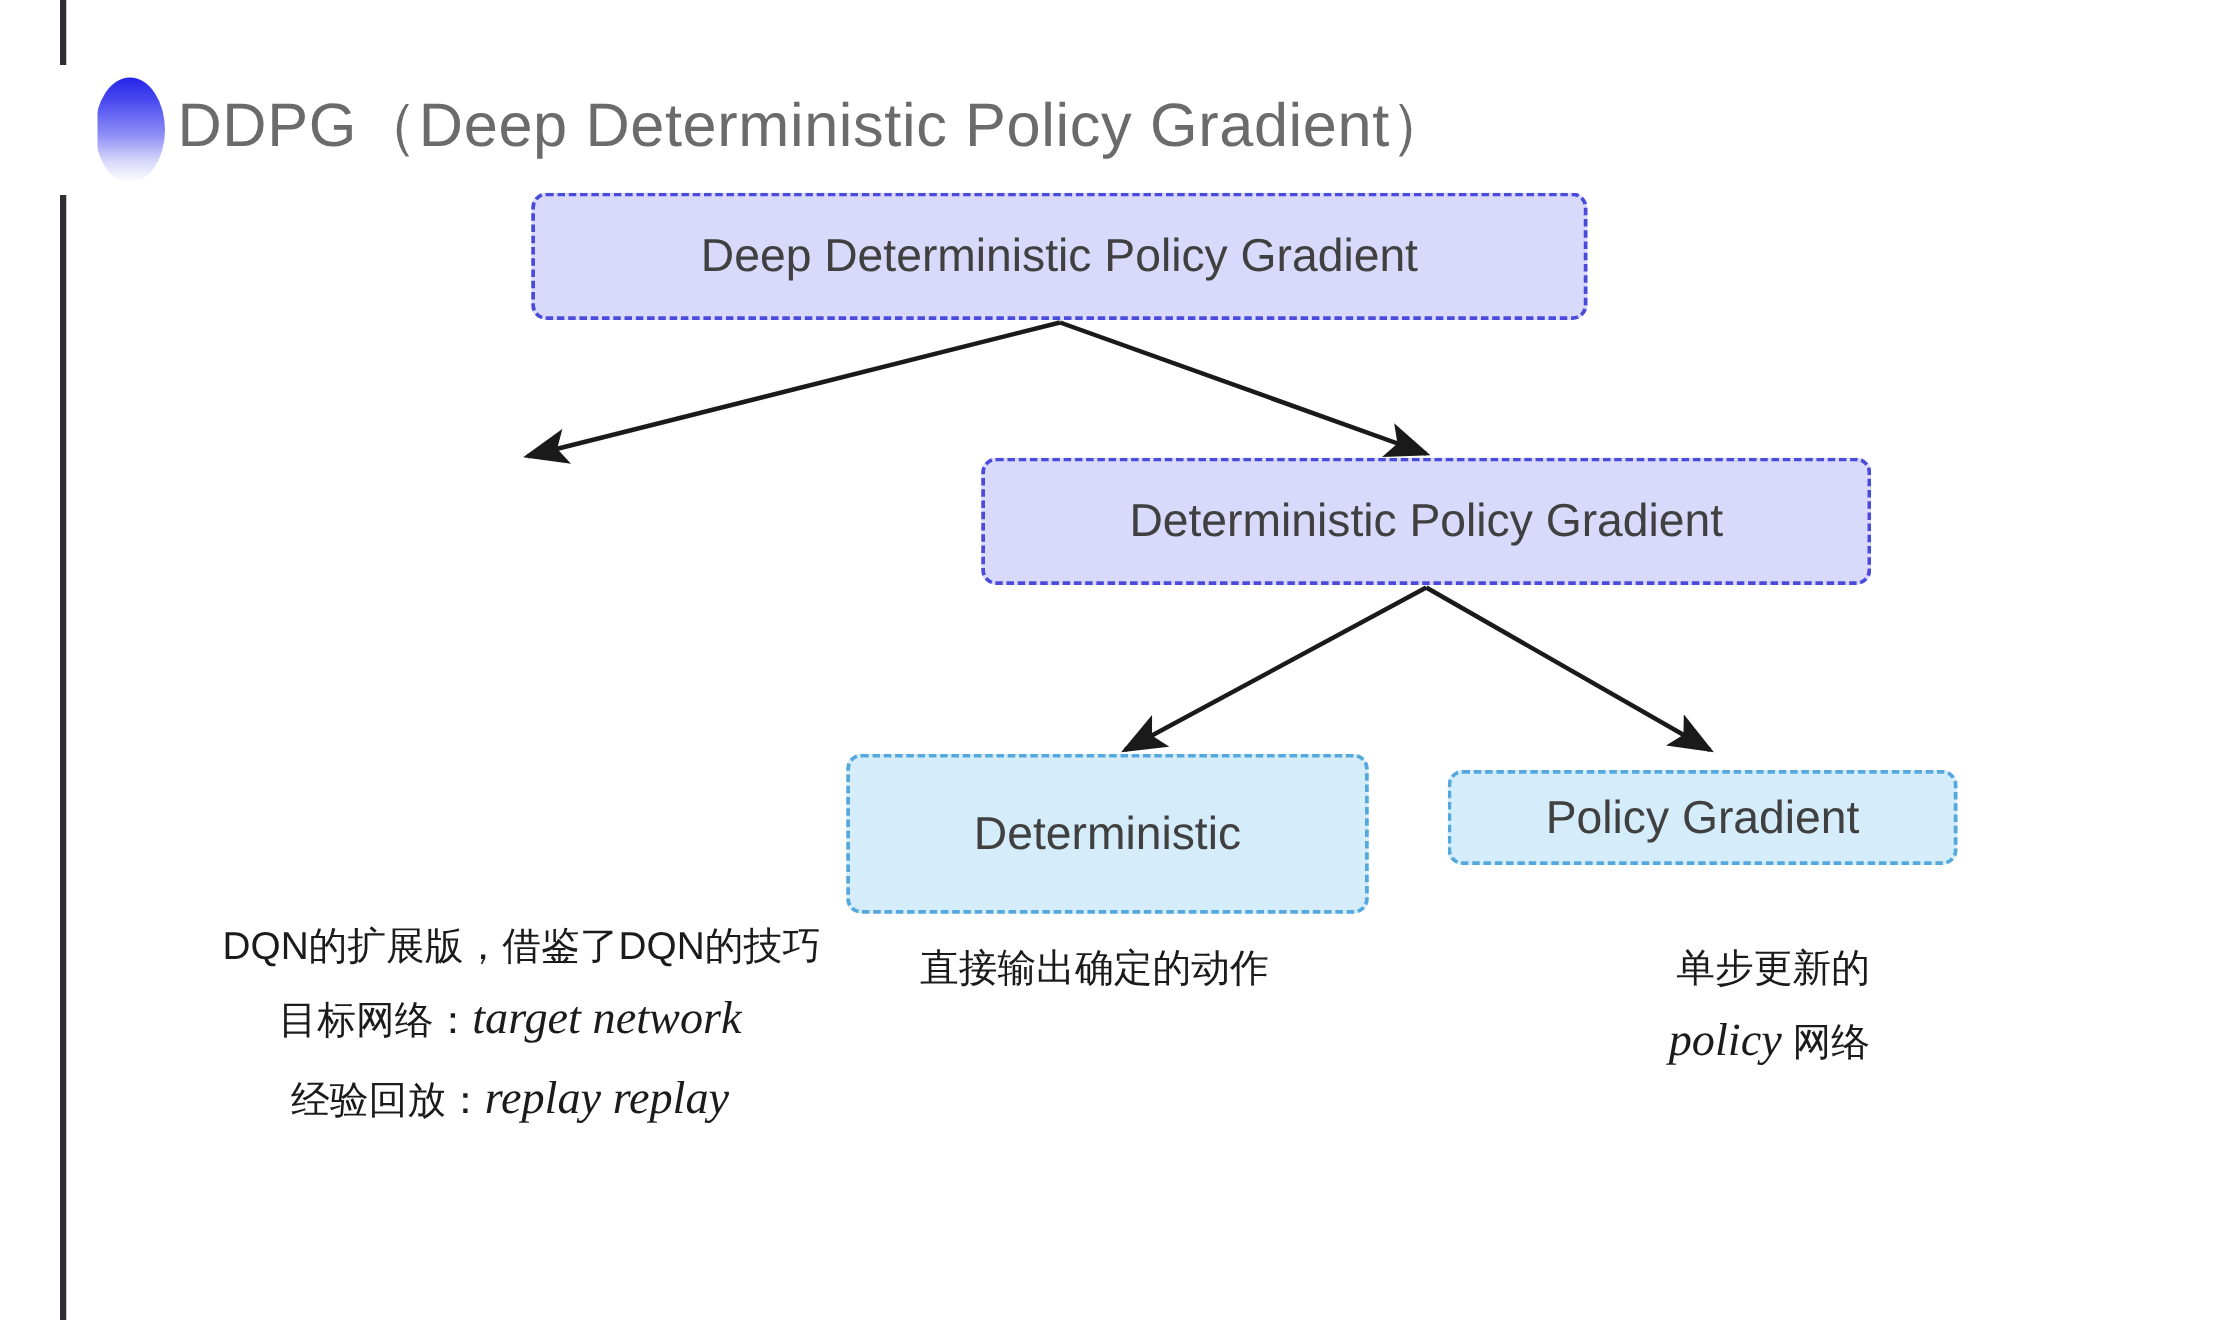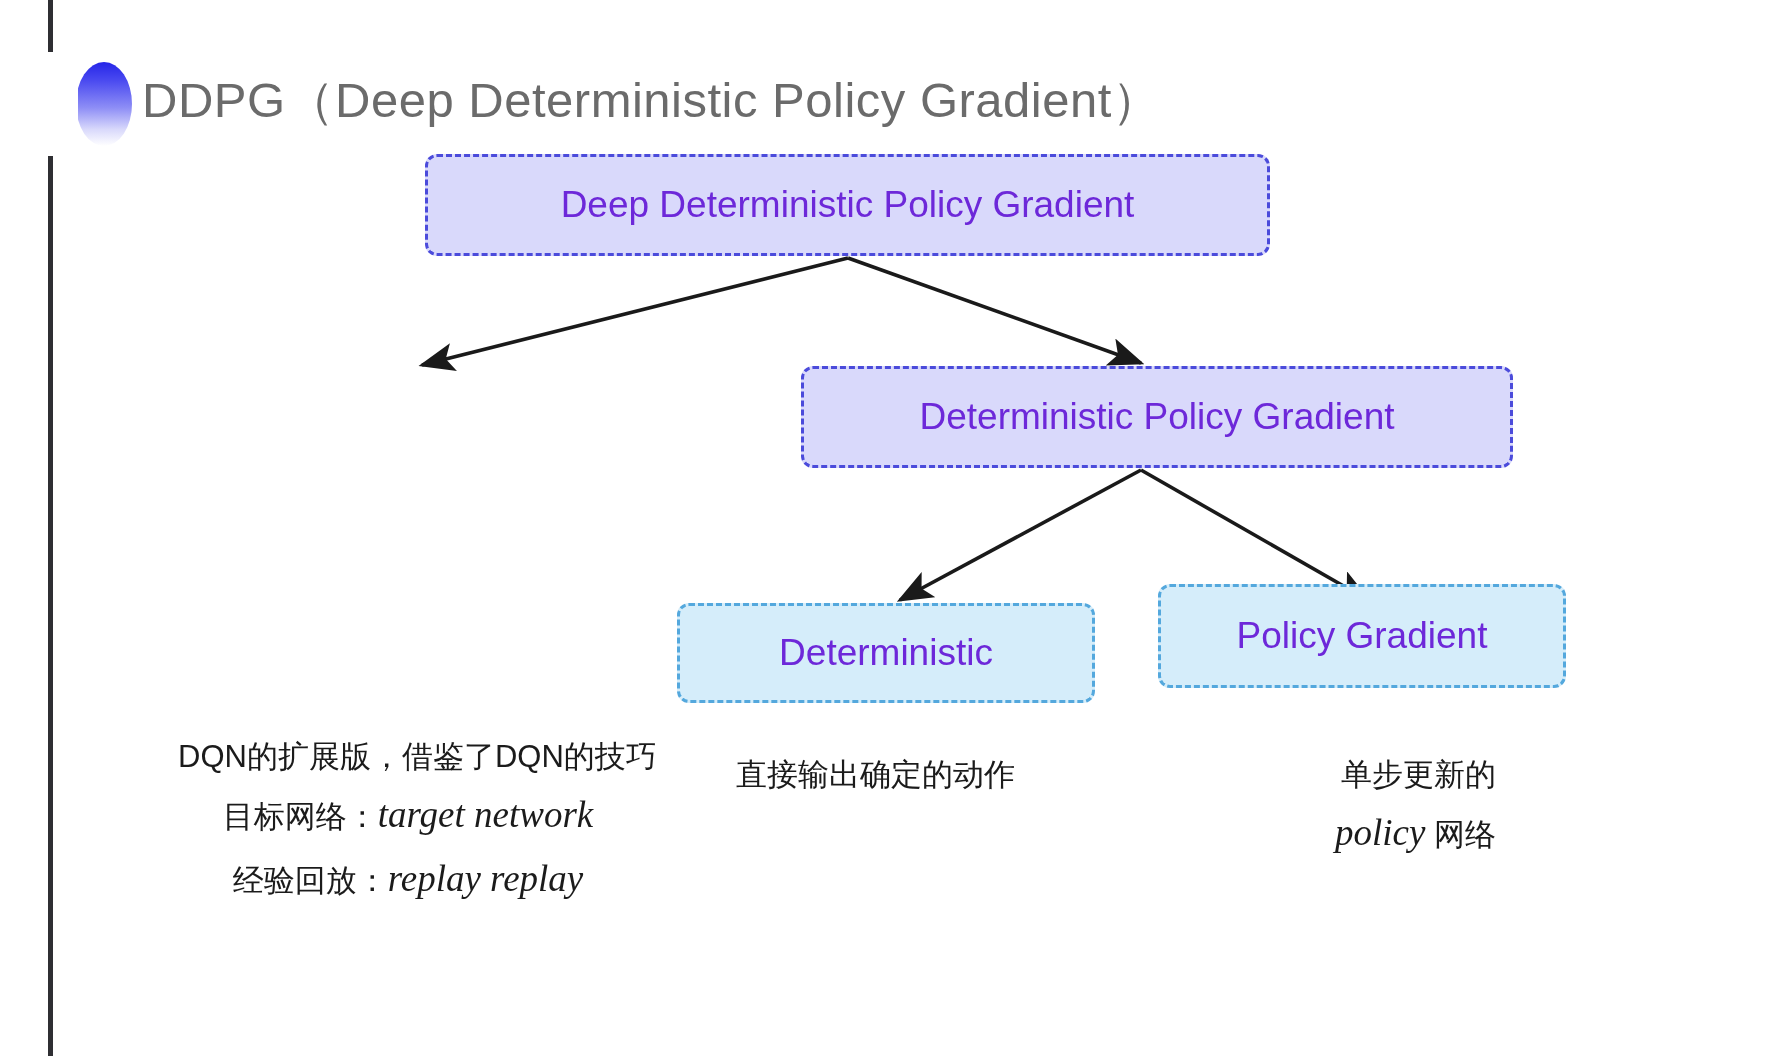--- a/index.html
+++ b/index.html
@@ -83,28 +83,28 @@
     background: #d9d9fb;
     border: 3px dashed #4b4bdb;
   }
   .node.blue {
     background: #d5edfa;
     border: 3px dashed #54a8dd;
   }
   .node-label {
     font-size: 37px;
     font-weight: 400;
-    color: #6d28d9;
+    color: #404040;
   }
 
   #node-root      { left: 377px;  top: 154px; width: 845px;  height: 102px; }
   #node-deep      { left: 150px;  top: 368px; width: 408px;  height: 100px; }
-  #node-dpg       { left: 753px;  top: 366px; width: 712px;  height: 102px; }
-  #node-det       { left: 629px;  top: 603px; width: 418px;  height: 100px; }
-  #node-pg        { left: 1110px; top: 584px; width: 408px;  height: 104px; }
+  #node-dpg       { left: 737px;  top: 366px; width: 712px;  height: 102px; }
+  #node-det       { left: 629px;  top: 603px; width: 418px;  height: 128px; }
+  #node-pg        { left: 1110px; top: 616px; width: 408px;  height: 76px; }
 
   
   .caption {
     position: absolute;
     color: #1b1b1b;
     font-size: 31px;
     line-height: 1.72;
     white-space: nowrap;
   }
   .caption .ital {

